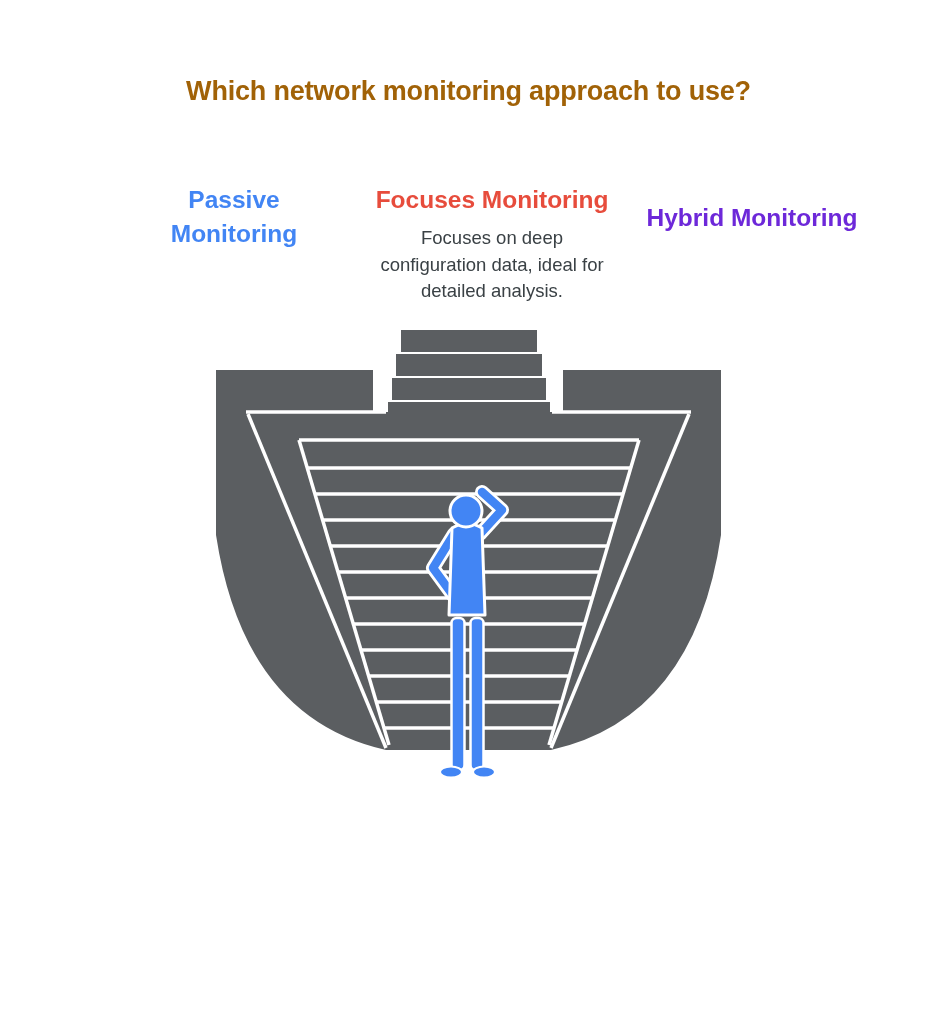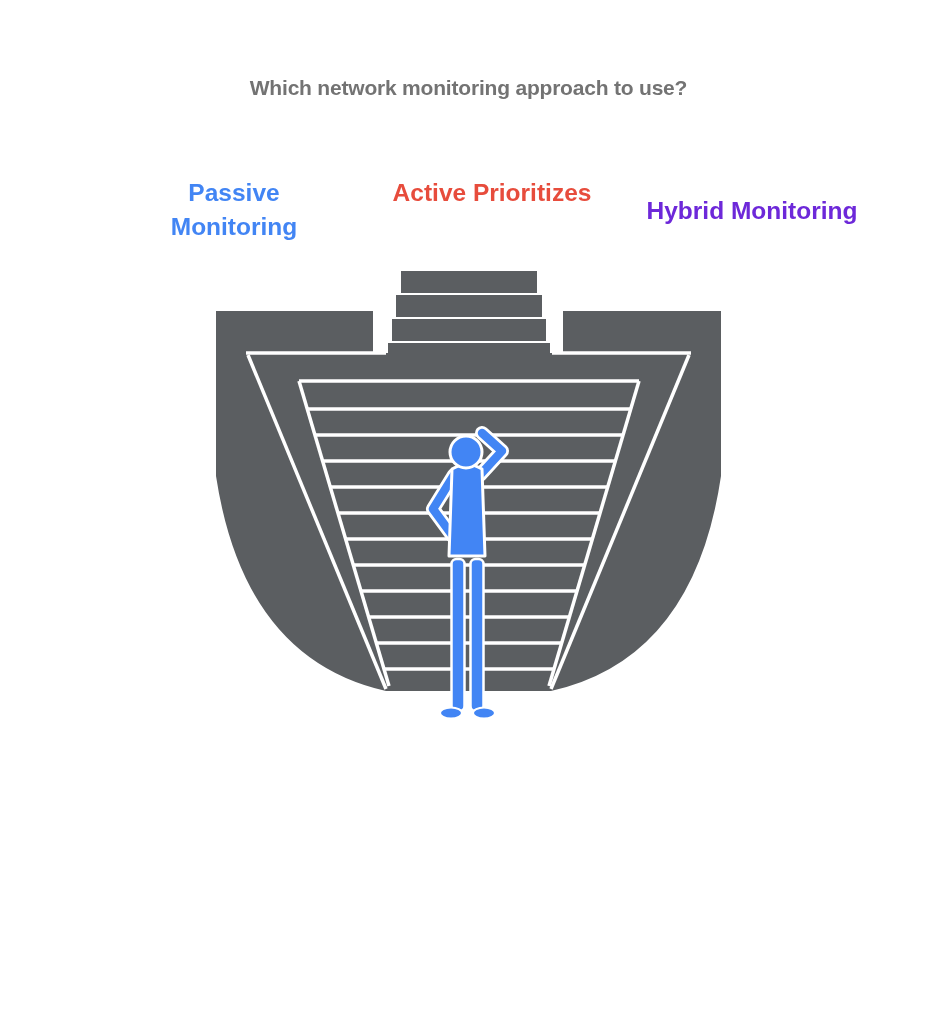--- a/index.html
+++ b/index.html
@@ -2,22 +2,22 @@
 <html><head>
 <meta charset="utf-8">
 <style>
   * { margin:0; padding:0; box-sizing:border-box; }
   body { background:#ffffff; }
   .page {
     width:937px; height:1024px; margin:0 auto; background:#ffffff;
     font-family:"Liberation Sans", sans-serif; position:relative; overflow:hidden;
   }
   .title {
-    text-align:center; margin-top:76px; font-size:21px; font-weight:800;
-    color:#737373; letter-spacing:-0.2px;
+    text-align:center; margin-top:76px; font-size:27px; font-weight:800;
+    color:#a16207; letter-spacing:-0.2px;
   }
   .columns {
     display:flex; justify-content:flex-end; padding:0 56px; margin-top:76px;
   }
   .col { text-align:center; }
   .col-1 { width:254px; }
   .col-2 { width:262px; }
   .col-3 { width:258px; padding-top:18px; }
   .col-heading { font-size:24.5px; font-weight:700; line-height:1.4; }
   .col-1 .col-heading { max-width:175px; margin:0 auto; }
@@ -34,21 +34,22 @@
 
 <div class="page">
 
   <h1 class="title">Which network monitoring approach to use?</h1>
 
   <div class="columns">
     <div class="col col-1">
       <div class="col-heading" style="color: rgb(66, 133, 244);">Passive Monitoring</div>
     </div>
     <div class="col col-2">
-      <div class="col-heading" style="color: rgb(231, 76, 60);">Active Prioritizes</div>
+      <div class="col-heading" style="color: rgb(231, 76, 60);">Focuses Monitoring</div>
+      <div class="col-desc">Focuses on deep configuration data, ideal for detailed analysis.</div>
     </div>
     <div class="col col-3">
       <div class="col-heading" style="color: #6d28d9;">Hybrid Monitoring</div>
     </div>
   </div>
 
   <div class="illustration">
     <svg width="510" height="458" viewBox="0 0 510 458" xmlns="http://www.w3.org/2000/svg">
 
       <g>

